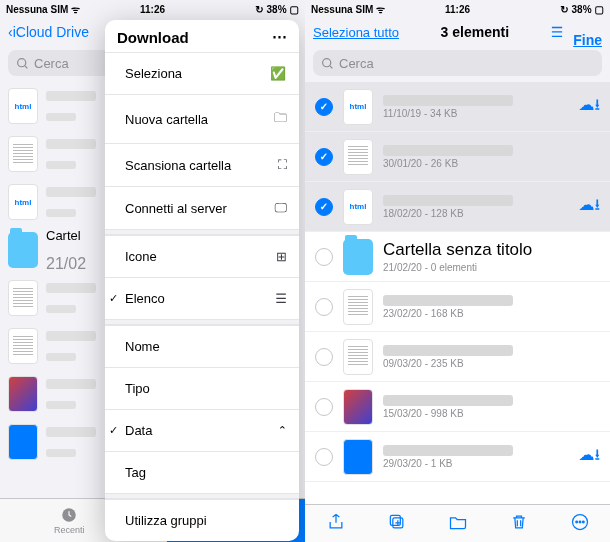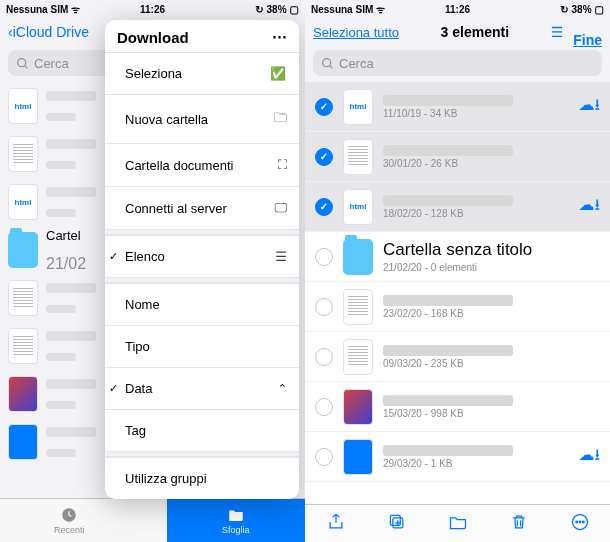--- a/index.html
+++ b/index.html
@@ -183,28 +183,32 @@
       </div>
     <div class="dd-item">
         <span>Seleziona</span>
         <span class="ico">✅</span>
       </div>
     <div class="dd-item">
         <span>Nuova cartella</span>
         <span class="ico">🗀</span>
       </div>
     <div class="dd-item">
-        <span>Cartella documenti</span>
+        <span>Scansiona cartella</span>
         <span class="ico">⛶</span>
       </div>
     <div class="dd-item">
         <span>Connetti al server</span>
         <span class="ico">🖵</span>
       </div>
     <div class="dd-sep"></div>
+    <div class="dd-item">
+        <span>Icone</span>
+        <span class="ico">⊞</span>
+      </div>
     <div class="dd-item checked">
         <span>Elenco</span>
         <span class="ico">☰</span>
       </div>
     <div class="dd-sep"></div>
     <div class="dd-item">
         <span>Nome</span>
       </div>
     <div class="dd-item">
         <span>Tipo</span>

